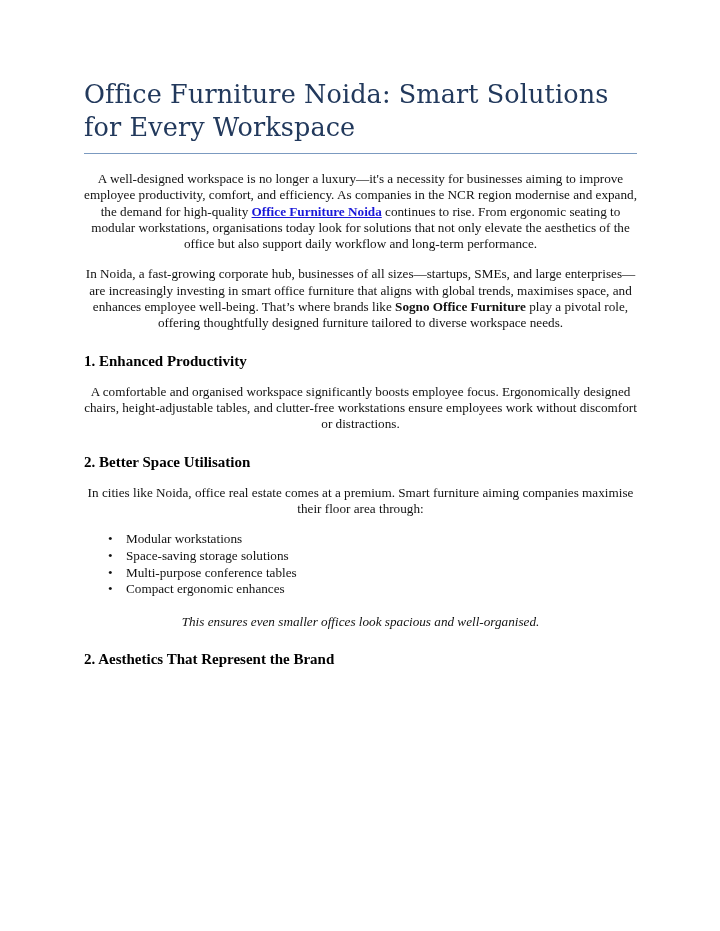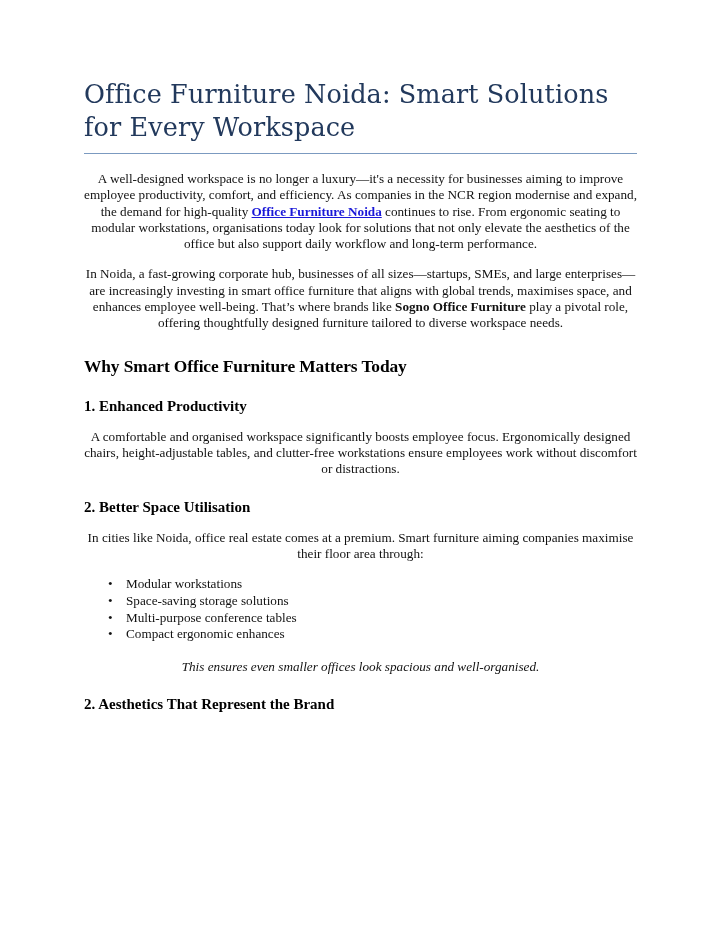--- a/index.html
+++ b/index.html
@@ -118,21 +118,20 @@
 <div id="page">
   <div id="article">
 
     <h1 class="doc-title">Office Furniture Noida: Smart Solutions for Every Workspace</h1>
     <hr class="title-rule">
 
     <p class="para" style="margin-top:17px;"><span>A well-designed workspace is no longer a luxury—it's a necessity for businesses aiming to improve employee productivity, comfort, and efficiency. As companies in the NCR region modernise and expand, the demand for high-quality </span><a class="inline-link" href="#">Office Furniture Noida</a><span> continues to rise. From ergonomic seating to modular workstations, organisations today look for solutions that not only elevate the aesthetics of the office but also support daily workflow and long-term performance.</span></p>
 
     <p class="para"><span>In Noida, a fast-growing corporate hub, businesses of all sizes—startups, SMEs, and large enterprises—are increasingly investing in smart office furniture that aligns with global trends, maximises space, and enhances employee well-being. That’s where brands like </span><strong class="inline-bold">Sogno Office Furniture</strong><span> play a pivotal role, offering thoughtfully designed furniture tailored to diverse workspace needs.</span></p>
 
-    <h2 class="h-main">Why Smart Office Furniture Matters Today</h2>
 
 
     <h3 class="h-sub">1. Enhanced Productivity</h3>
     <p class="para">A comfortable and organised workspace significantly boosts employee focus. Ergonomically designed chairs, height-adjustable tables, and clutter-free workstations ensure employees work without discomfort or distractions.</p>
 
     <h3 class="h-sub">2. Better Space Utilisation</h3>
     <p class="para">In cities like Noida, office real estate comes at a premium. Smart furniture aiming companies maximise their floor area through:</p>
 
     <ul class="bullets">
       <li><span class="bullet-marker">•</span><span>Modular workstations</span></li>

